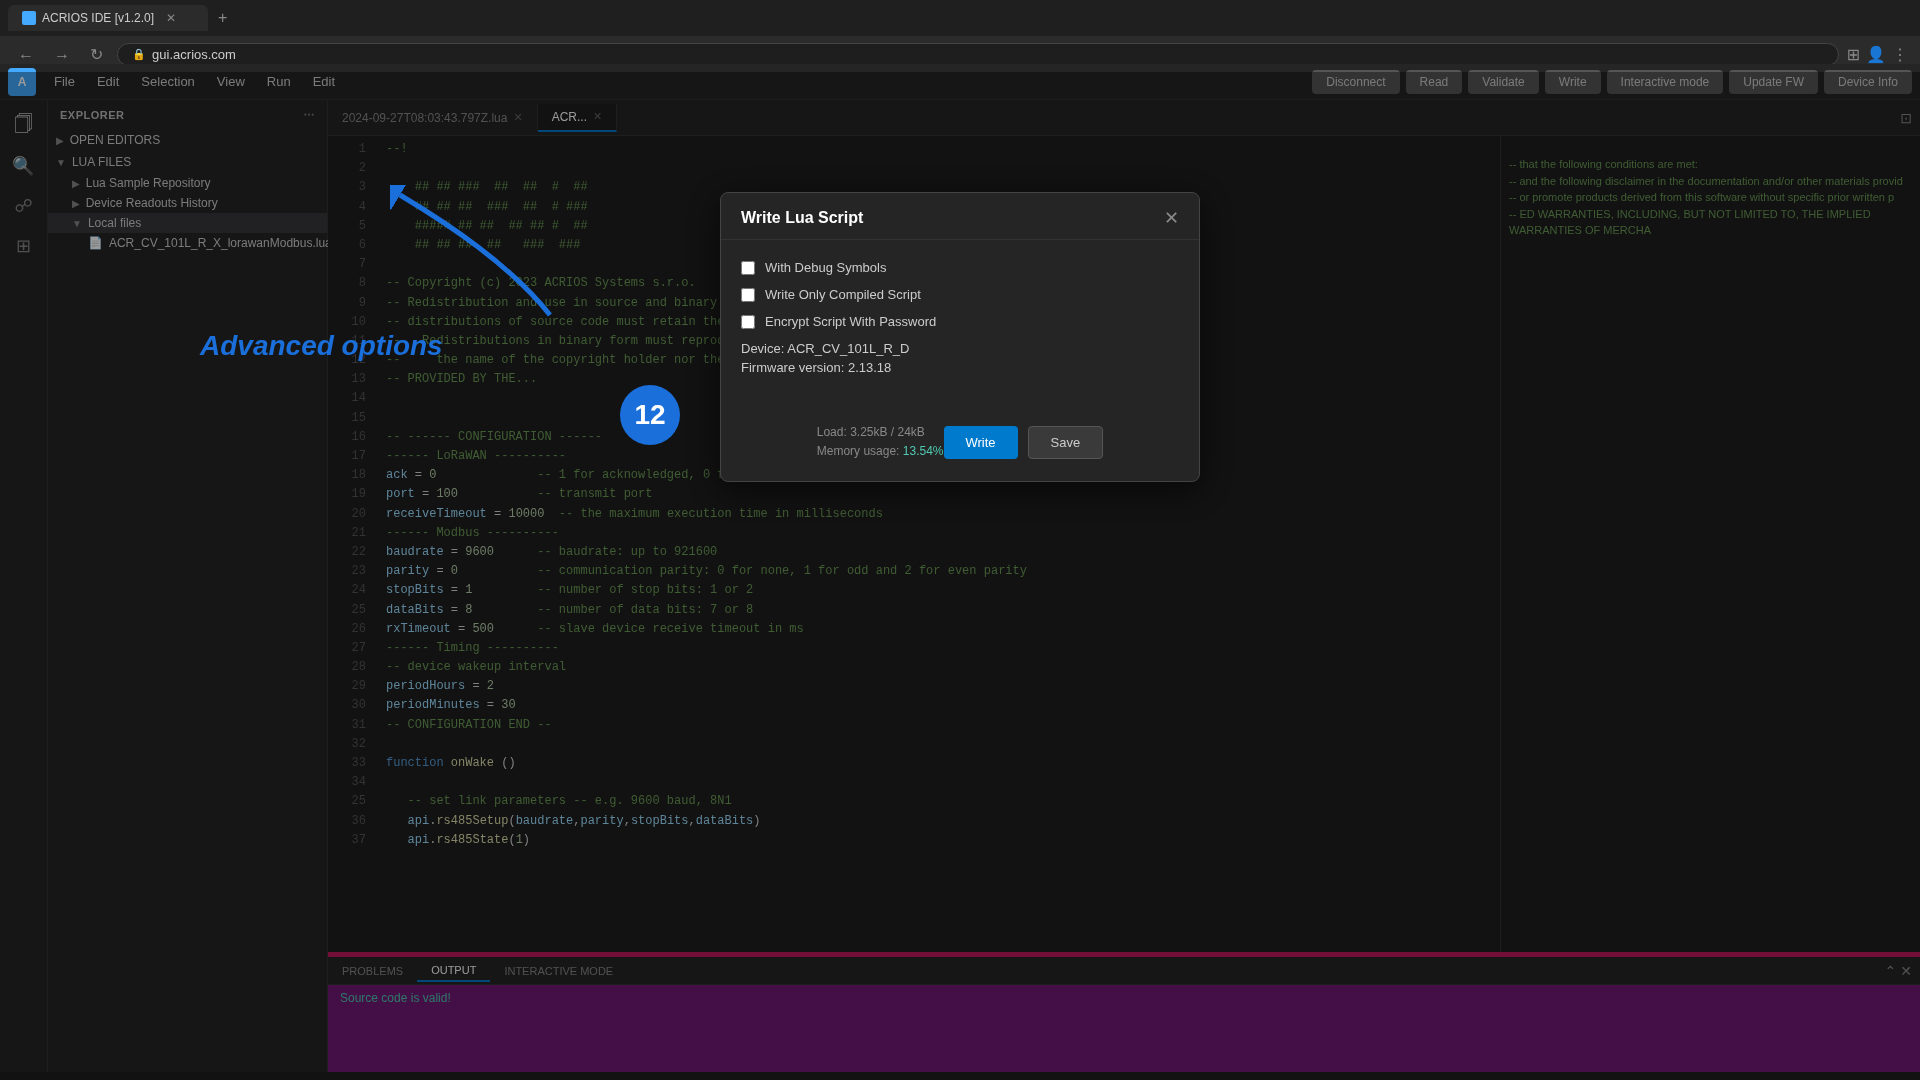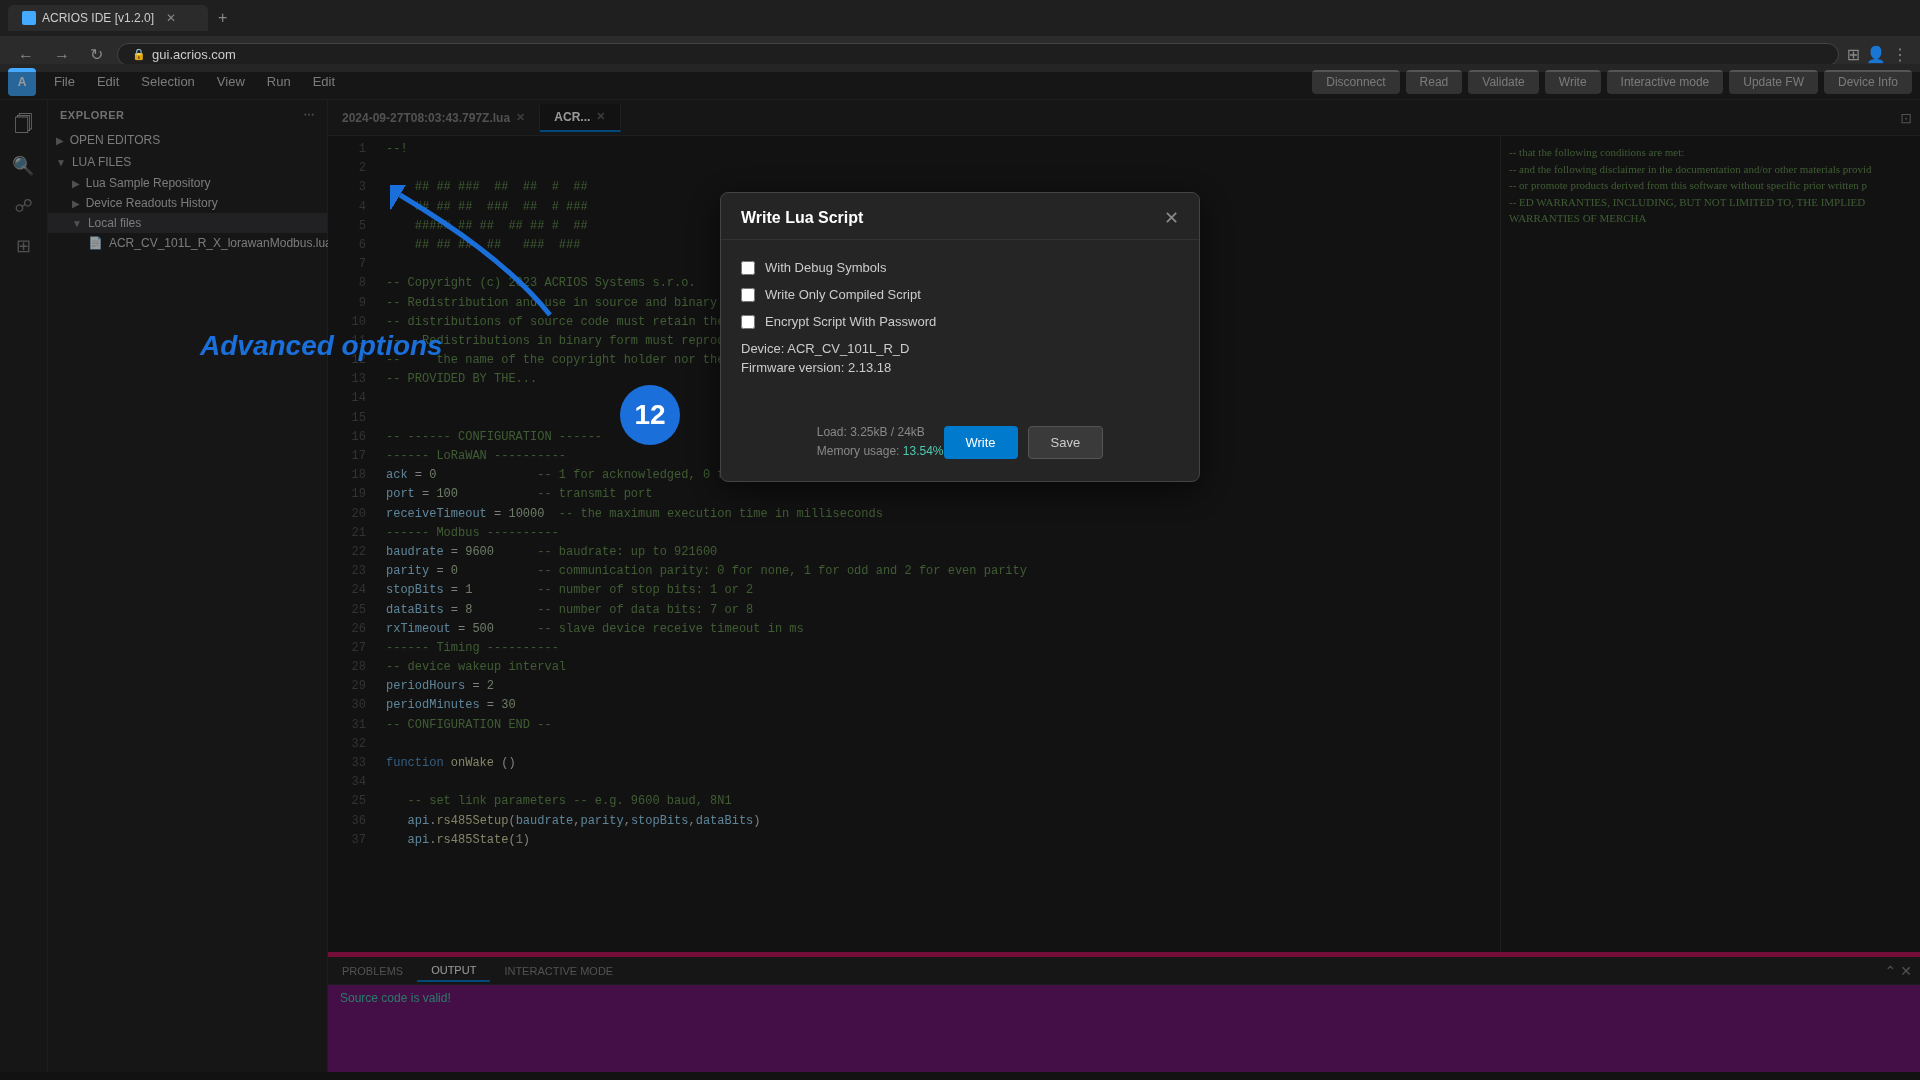--- a/index.html
+++ b/index.html
@@ -209,21 +209,20 @@
     .editor-tab {
       display: flex;
       align-items: center;
       padding: 6px 14px;
       font-size: 12px;
       color: #888;
       border-right: 1px solid #333;
       cursor: pointer;
       gap: 6px;
       white-space: nowrap;
-      font-weight: bold;
     }
     .editor-tab.active {
       color: #fff;
       background: #1e1e1e;
       border-bottom: 2px solid #007acc;
     }
     .tab-x { color: #666; font-size: 11px; }
     .editor-top-right {
       margin-left: auto;
       display: flex;
@@ -656,21 +655,21 @@
             <div class="code-line"> </div>
             <div class="code-line"><span class="kw">function</span> <span class="fn">onWake</span> <span class="op">()</span></div>
             <div class="code-line"> </div>
             <div class="code-line comment">   -- set link parameters -- e.g. 9600 baud, 8N1</div>
             <div class="code-line">   <span class="var">api</span><span class="op">.</span><span class="fn">rs485Setup</span><span class="op">(</span><span class="var">baudrate</span><span class="op">,</span><span class="var">parity</span><span class="op">,</span><span class="var">stopBits</span><span class="op">,</span><span class="var">dataBits</span><span class="op">)</span></div>
             <div class="code-line">   <span class="var">api</span><span class="op">.</span><span class="fn">rs485State</span><span class="op">(</span><span class="num">1</span><span class="op">)</span></div>
           </div>
         </div>
 
         <div class="right-panel">
-          <div style="color:#6a9955;font-family:Liberation Serif, serif;font-size:11px;line-height:1.5;">
+          <div style="color:#6a9955;font-family:Liberation Sans, sans-serif;font-size:11px;line-height:1.5;margin-top:12px;">
             <div>-- that the following conditions are met:</div>
             <div>-- and the following disclaimer in the documentation and/or other materials provid</div>
             <div>-- or promote products derived from this software without specific prior written p</div>
             <div>-- ED WARRANTIES, INCLUDING, BUT NOT LIMITED TO, THE IMPLIED WARRANTIES OF MERCHA</div>
           </div>
         </div>
       </div>
 
       <div class="bottom-panel">
         <div class="panel-tabs">

